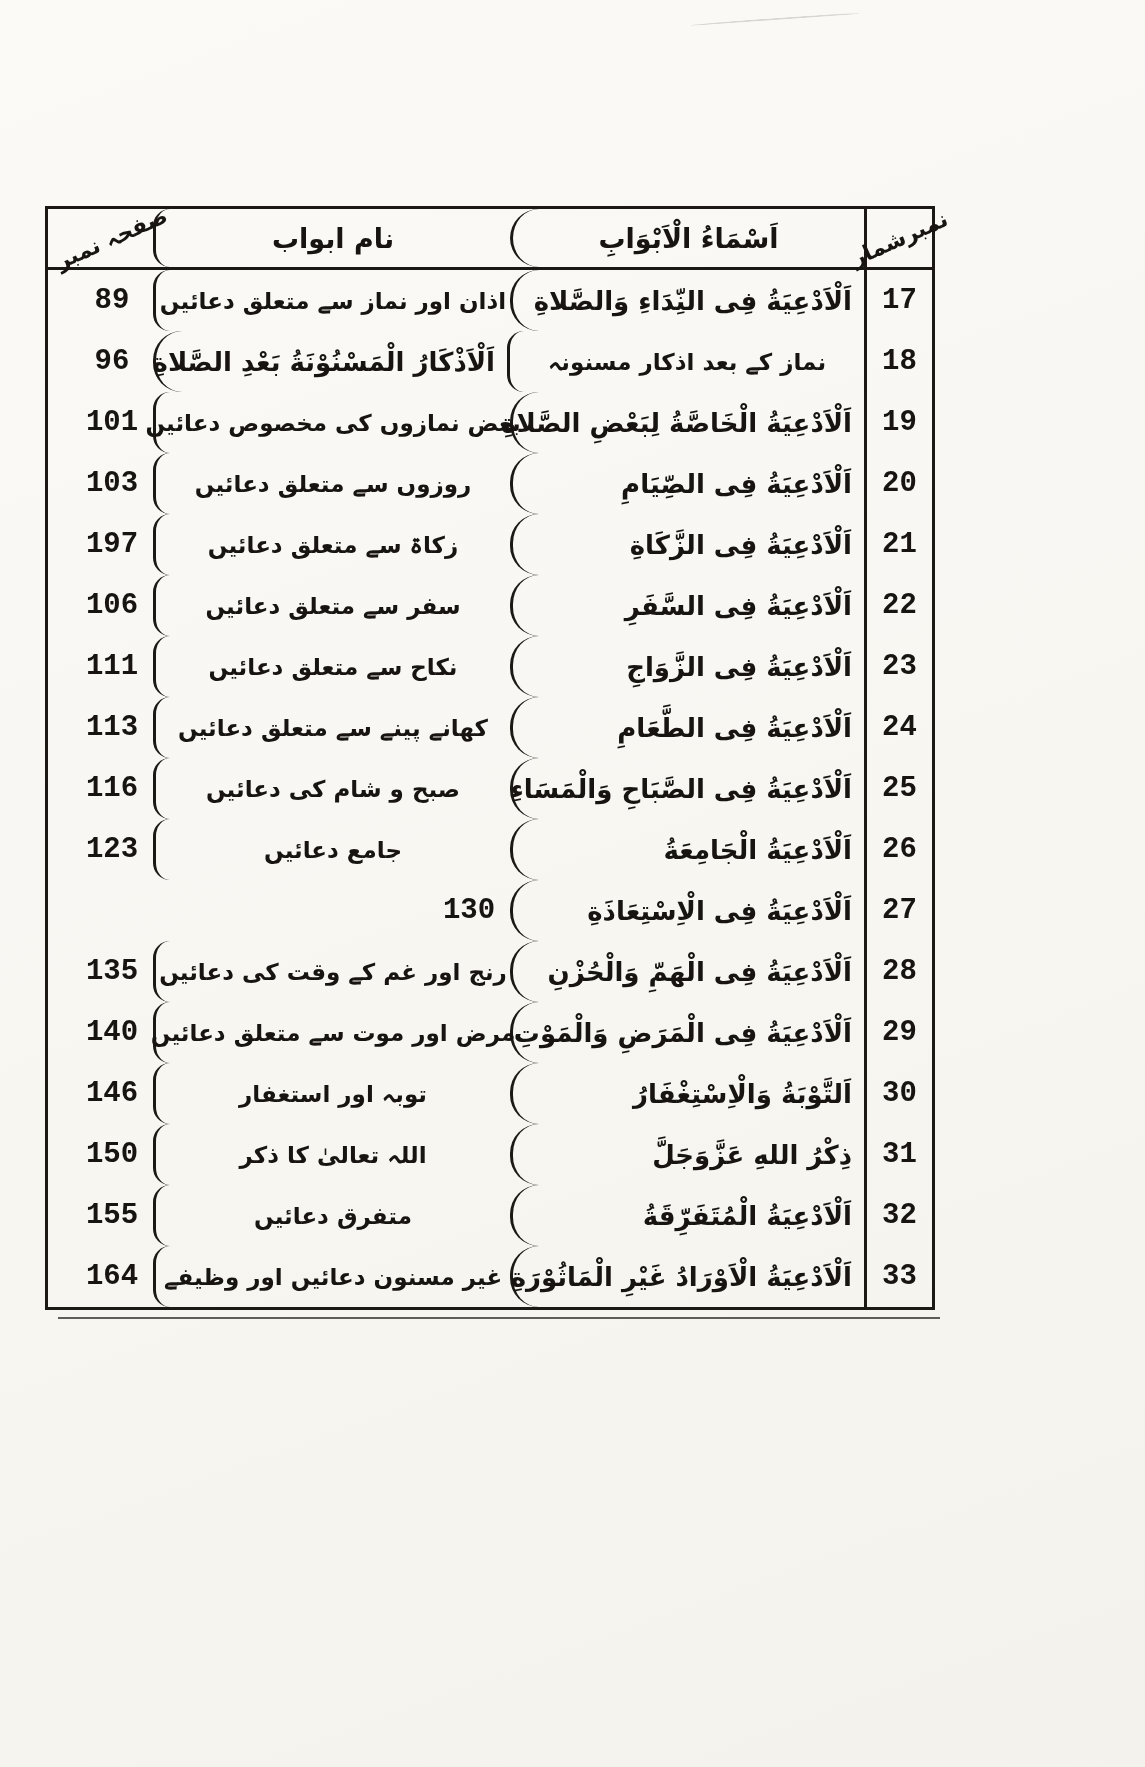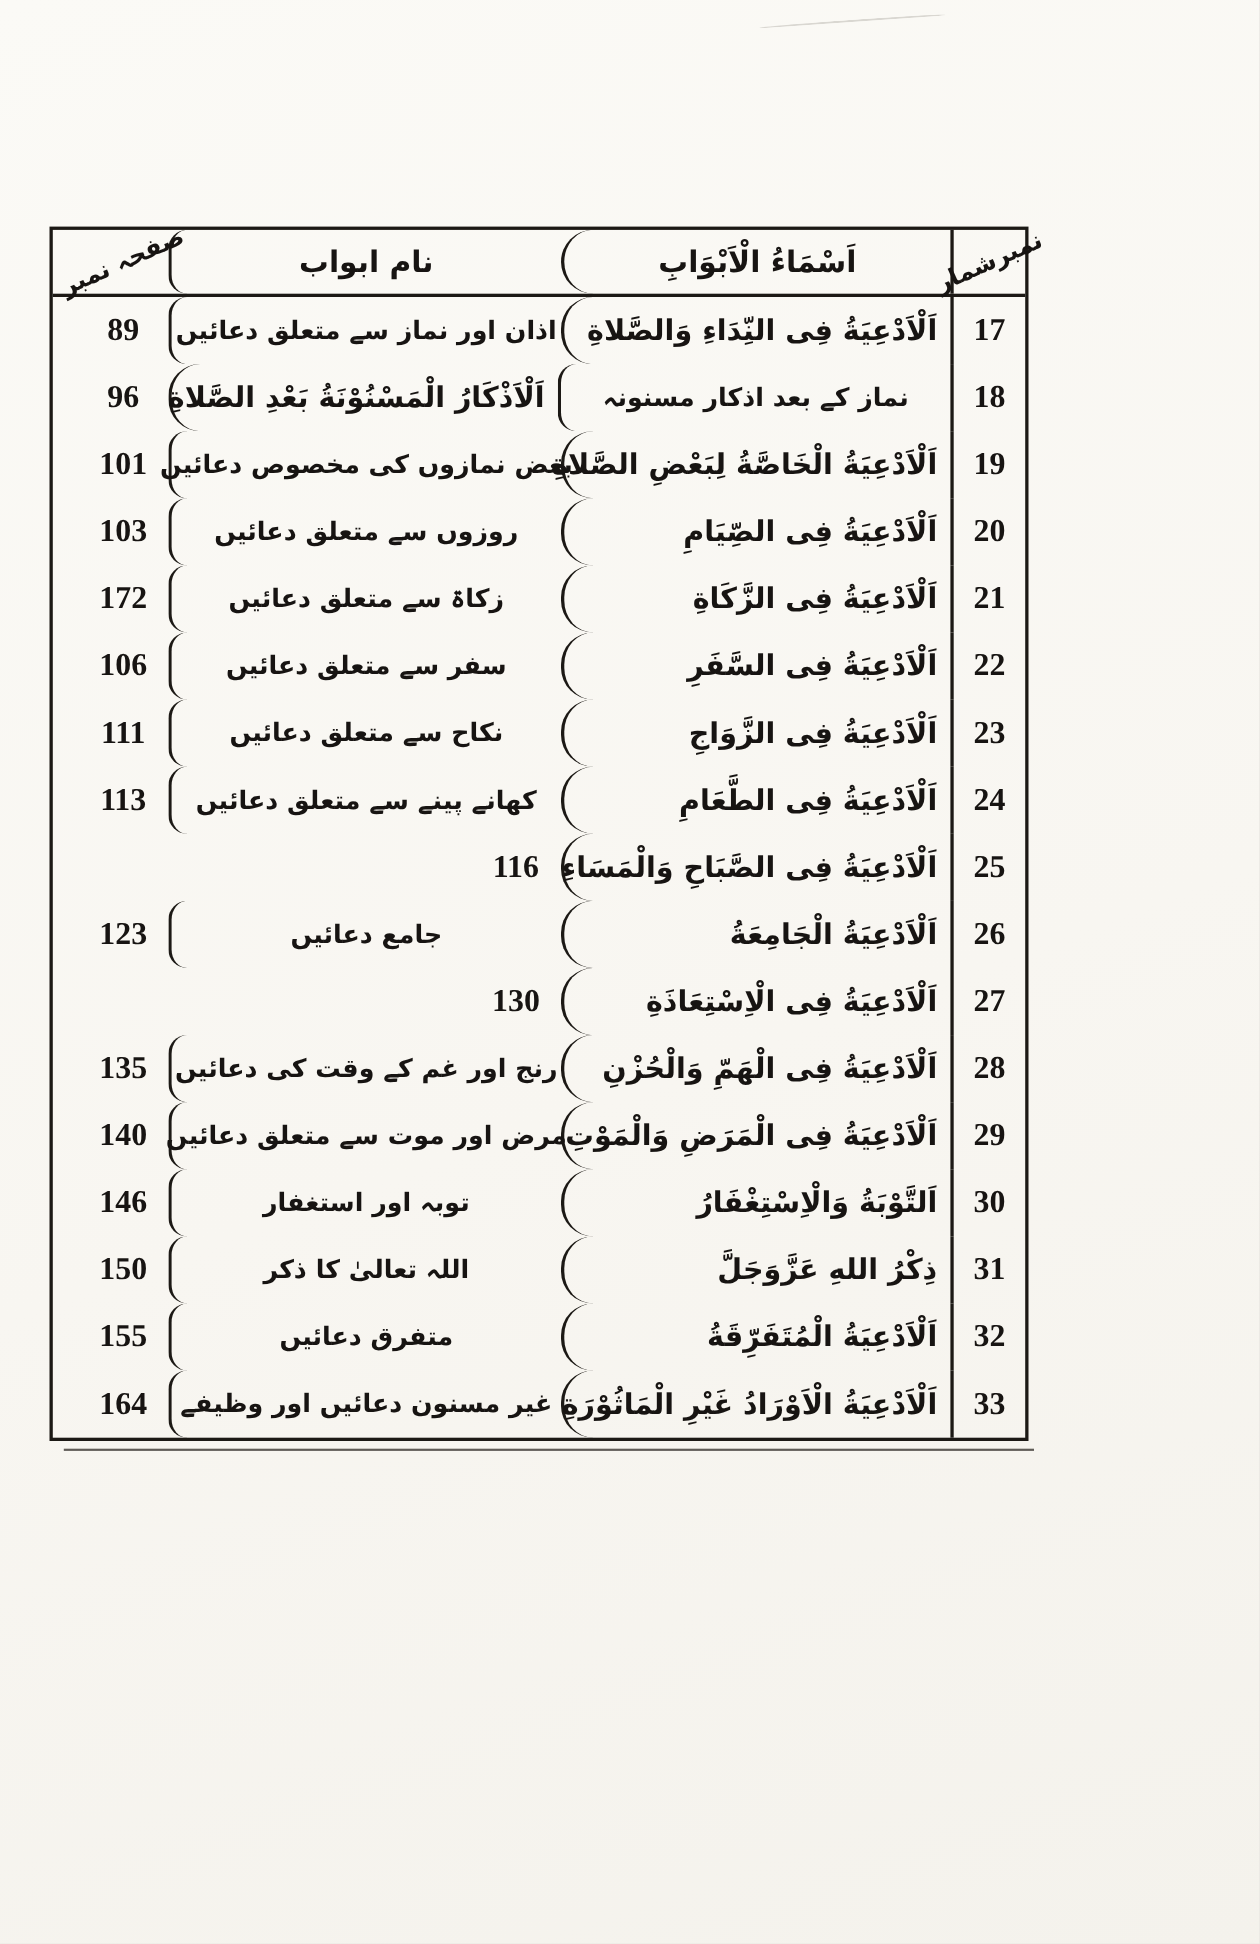--- a/index.html
+++ b/index.html
@@ -49,21 +49,21 @@
   .toc-header .col-arabic{justify-content:center;padding-right:0;}
   .hdr-text{font-weight:700;font-size:27px;letter-spacing:0;}
   .diag{
     display:inline-block;
     transform:rotate(-24deg);
     font-weight:700;font-size:22px;white-space:nowrap;
   }
   .row .cell{height:61px;}
   .num{
     font-weight:700;font-size:29px;
-    font-family:Liberation Serif, serif;
+    font-family:Liberation Mono, monospace;
     direction:ltr;
   }
   .arabic-name{
     font-weight:700;font-size:26px;white-space:nowrap;
   }
   .urdu-name{
     font-weight:600;font-size:23px;white-space:nowrap;
   }
   .bottom-rule-2{
     position:absolute;top:1317px;left:58px;width:882px;height:2px;
@@ -155,21 +155,21 @@
     <div class="cell col-serial">
       <span class="num">21</span>
     </div>
     <div class="cell col-arabic">
       <span class="arabic-name">اَلْاَدْعِيَةُ فِى الزَّكَاةِ</span>
     </div>
     <div class="cell col-urdu">
       <span class="urdu-name">زکاۃ سے متعلق دعائیں</span>
     </div>
     <div class="cell col-page">
-      <span class="num">172</span>
+      <span class="num">197</span>
     </div>
   </div>
         <div class="trow row">
     <div class="cell col-serial">
       <span class="num">22</span>
     </div>
     <div class="cell col-arabic">
       <span class="arabic-name">اَلْاَدْعِيَةُ فِى السَّفَرِ</span>
     </div>
     <div class="cell col-urdu">
@@ -207,20 +207,23 @@
       <span class="num">113</span>
     </div>
   </div>
         <div class="trow row">
     <div class="cell col-serial">
       <span class="num">25</span>
     </div>
     <div class="cell col-arabic">
       <span class="arabic-name">اَلْاَدْعِيَةُ فِى الصَّبَاحِ وَالْمَسَاءِ</span>
     </div>
+    <div class="cell col-urdu">
+      <span class="urdu-name">صبح و شام کی دعائیں</span>
+    </div>
     <div class="cell col-page">
       <span class="num">116</span>
     </div>
   </div>
         <div class="trow row">
     <div class="cell col-serial">
       <span class="num">26</span>
     </div>
     <div class="cell col-arabic">
       <span class="arabic-name">اَلْاَدْعِيَةُ الْجَامِعَةُ</span>

